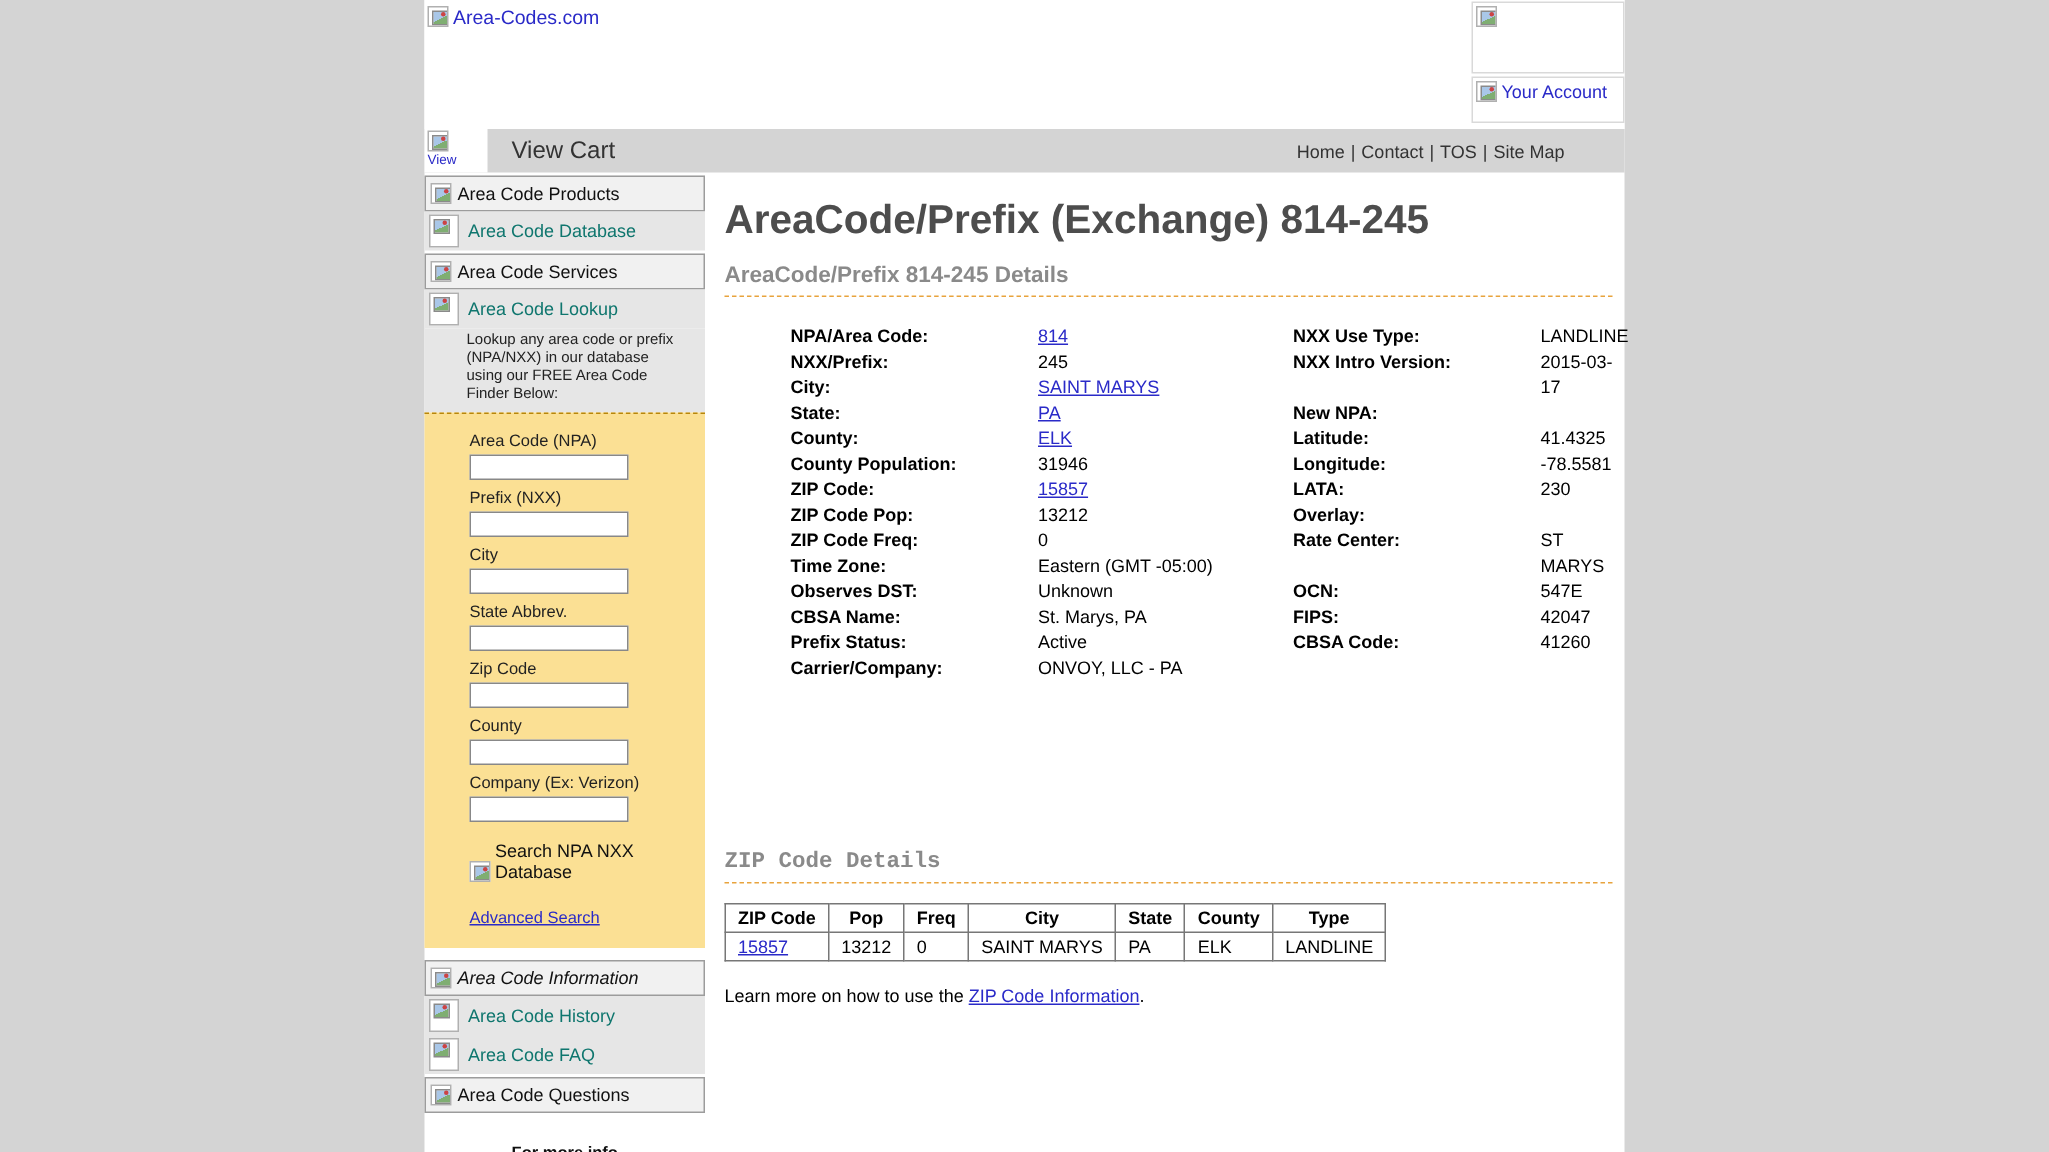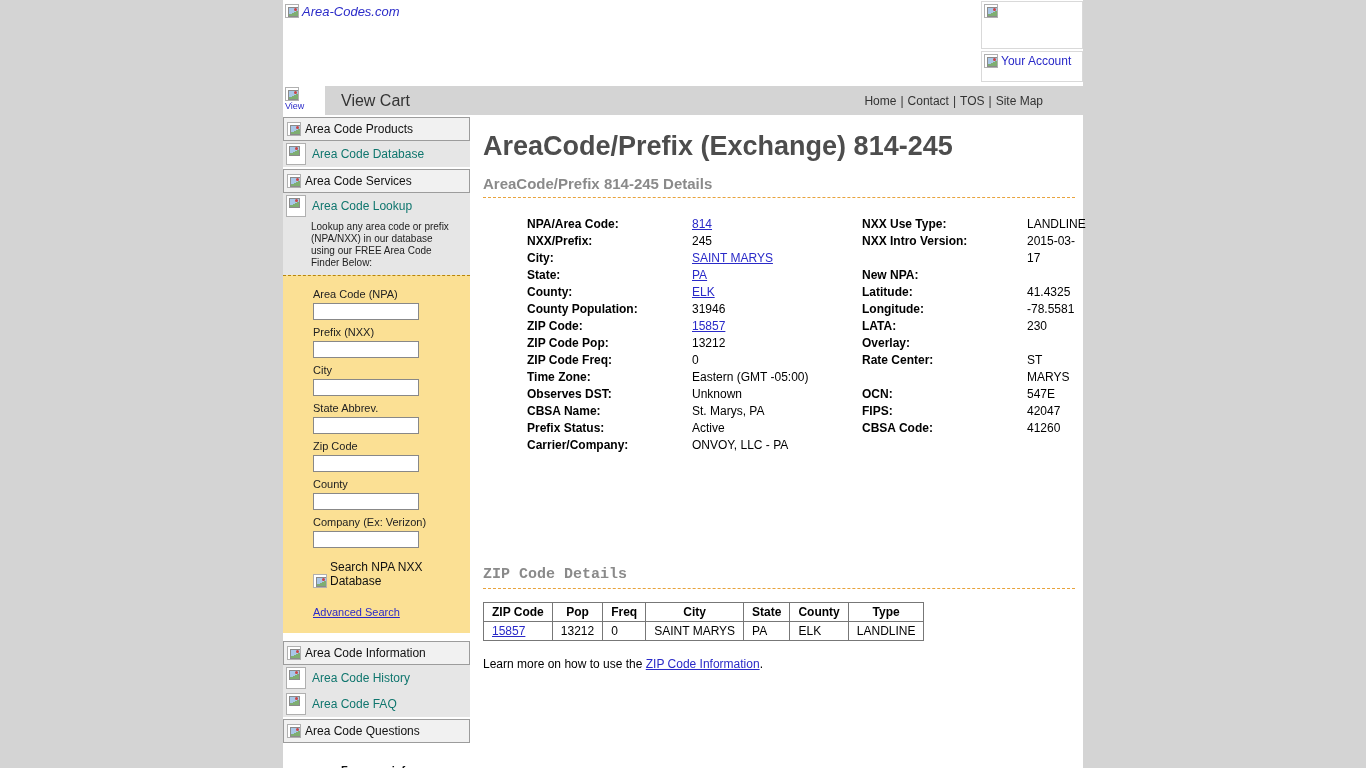--- a/index.html
+++ b/index.html
@@ -11,21 +11,21 @@
   .bimg::before{content:"";position:absolute;left:2px;top:2px;width:9px;height:8px;border:1px solid #8a8a8a;background:linear-gradient(155deg,#a9c7e8 0 55%,#7fae72 55% 100%);}
   .bimg::after{content:"";position:absolute;left:8px;top:3px;width:3px;height:3px;border-radius:50%;background:#cc4444;}
   .bimg-sm{width:14px;height:14px;}
   .bimg-md{width:20px;height:22px;}
 
   a{cursor:pointer;}
   .lnk{color:#2a2ac8;text-decoration:underline;}
 
   
   .header{height:86px;position:relative;background:#fff;}
-  .logo{position:absolute;left:2px;top:4px;display:flex;align-items:flex-start;gap:3px;color:#2a2ac8;font-size:13px;text-decoration:none;font-style:italic;}
+  .logo{position:absolute;left:2px;top:4px;display:flex;align-items:flex-start;gap:3px;color:#2a2ac8;font-size:13px;text-decoration:none;}
   .header-right{position:absolute;right:0;top:1px;width:102px;}
   .hr-box{border:1px solid #d9d9d9;box-sizing:border-box;background:#fff;}
   .hr-box1{height:48px;padding:2px;margin-bottom:2px;}
   .hr-box2{height:31px;padding:2px;display:flex;align-items:flex-start;gap:3px;color:#2a2ac8;font-size:12px;text-decoration:none;}
 
   
   .navbar{height:29px;background:#d4d4d4;display:flex;align-items:center;}
   .viewcart-box{width:42px;height:29px;background:#fff;box-sizing:border-box;padding:1px 2px;display:flex;flex-direction:column;align-items:flex-start;overflow:hidden;text-decoration:none;flex:none;}
   .vc-alt{font-size:9px;color:#2a2ac8;line-height:10px;}
   .viewcart-label{margin-left:16px;font-size:16px;color:#333;text-decoration:none;}
@@ -41,21 +41,21 @@
   
   .side-header{margin-top:2px;border:1px solid #9c9c9c;background:#f1f1f1;padding:4px 3px;display:flex;align-items:center;gap:4px;color:#111;}
   .side-item{padding:2px 3px;display:flex;align-items:center;gap:6px;background:#e6e6e6;color:#0f766e;text-decoration:none;}
   .lookup-desc{background:#e6e6e6;padding:2px 12px 6px 28px;font-size:10px;line-height:12px;color:#222;}
   .lookup-form{background:#fbe094;border-top:1px dashed #b8860b;padding:6px 0 14px 30px;}
   .ffield{margin-top:6px;}
   .flabel{display:block;font-size:11px;color:#222;margin-bottom:3px;}
   .finput{width:100px;height:15px;border:1px solid #888;background:#fff;font-size:11px;padding:0 2px;font-family:"Liberation Sans",sans-serif;}
   .search-btn{margin-top:12px;display:flex;align-items:flex-end;gap:3px;width:132px;background:transparent;border:none;padding:0;font-family:"Liberation Sans",sans-serif;font-size:12px;color:#111;text-align:left;cursor:pointer;}
   .advanced{display:inline-block;margin-top:18px;font-size:11px;color:#2a2ac8;text-decoration:underline;}
-  .mt8{margin-top:8px;}
+  .mt8{margin-top:8px;font-style:italic;}
   .side-footer{margin-top:20px;text-align:center;font-size:11px;line-height:14px;}
   .fi-title{font-weight:bold;color:#111;}
 
   
   .page-title{font-size:27px;line-height:34px;color:#4d4d4d;font-weight:bold;margin:14px 0 12px;}
   .section-h{font-size:15px;font-weight:bold;color:#8a8a8a;padding-bottom:5px;border-bottom:1px dashed #e8a33d;}
   .details{display:flex;margin-top:18px;font-size:12px;}
   .dcol-left{width:335px;flex:none;}
   .dcol-right{flex:1;}
   .drow{display:flex;line-height:17px;padding-left:44px;}

